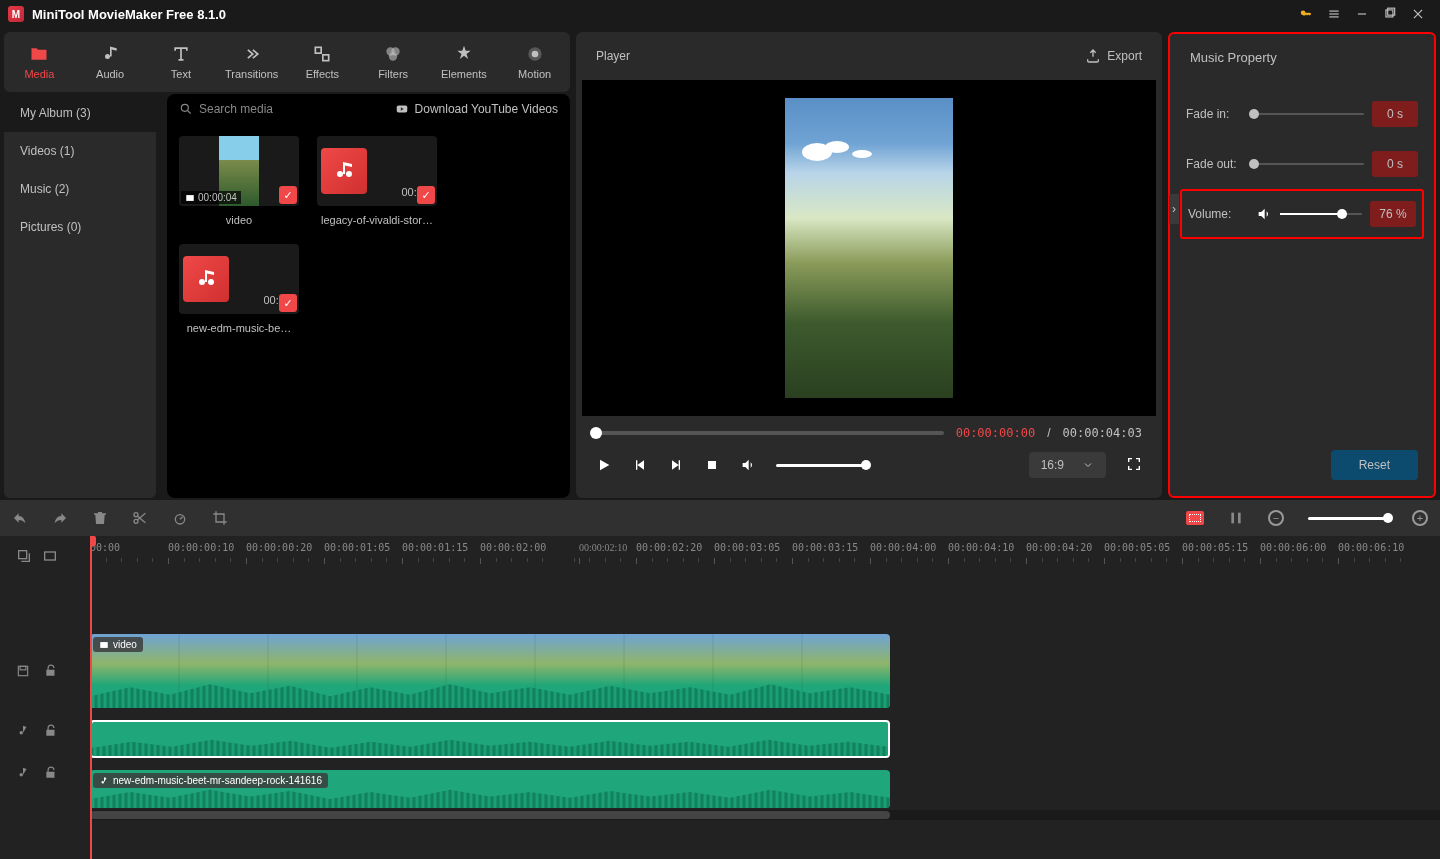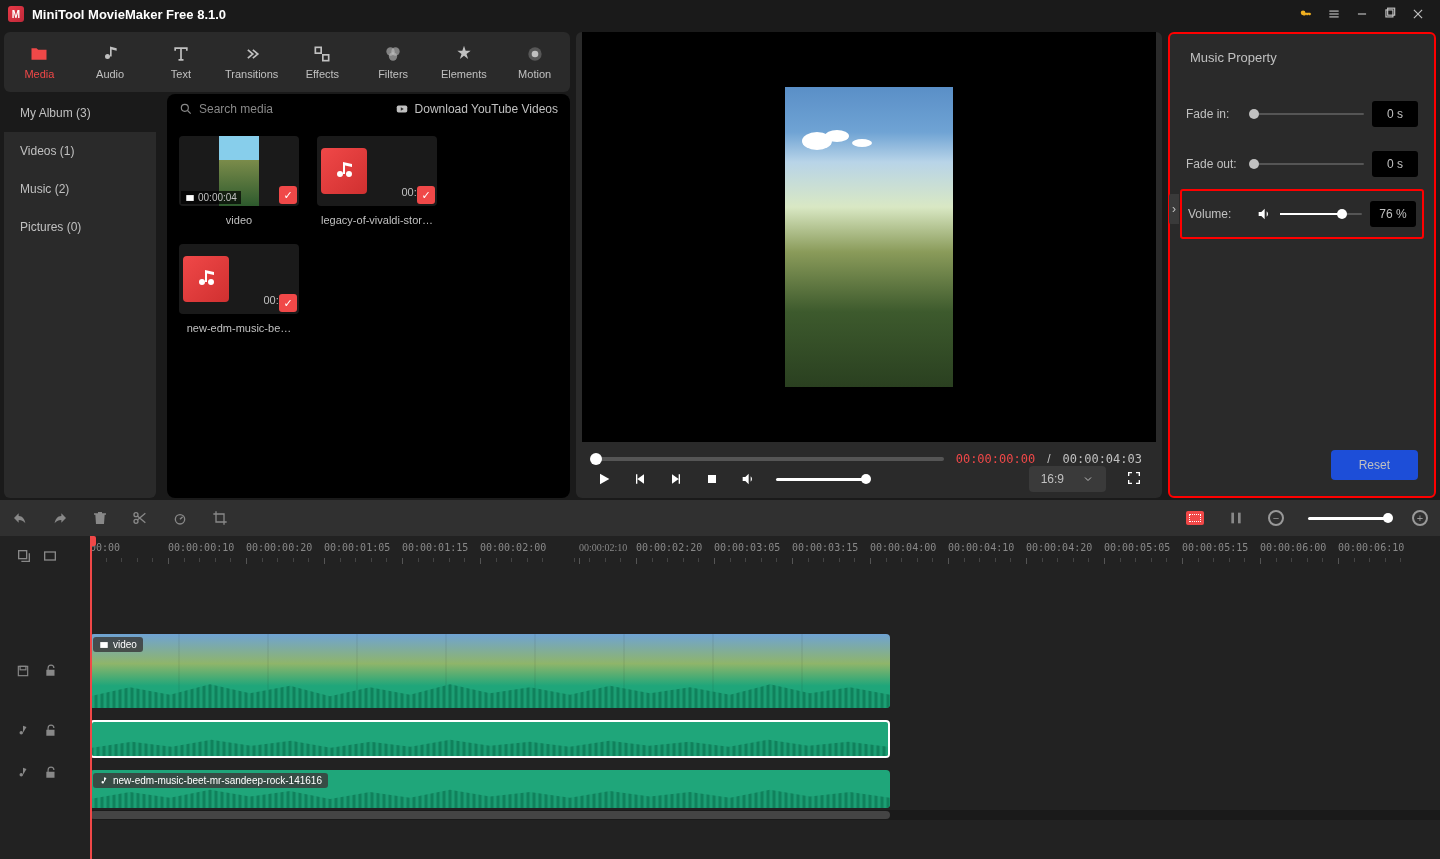--- a/index.html
+++ b/index.html
@@ -39,46 +39,46 @@
 .music-icon{width:46px;height:46px;background:linear-gradient(135deg,#f04848,#d03030);border-radius:4px;display:flex;align-items:center;justify-content:center;position:absolute;left:4px;top:12px}
 .music-icon svg{width:24px;height:24px;color:#fff}
 .music-dur{font-size:11px}
 .media-name{font-size:11px;text-align:center;max-width:120px;white-space:nowrap;overflow:hidden;text-overflow:ellipsis}
 .player-panel{flex:1;background:#2a2a2a;border-radius:6px;display:flex;flex-direction:column}
 .player-header{display:flex;align-items:center;padding:16px 20px}
 .export-btn{margin-left:auto;display:flex;align-items:center;gap:6px;cursor:pointer}
 .player-view{flex:1;background:#000;margin:0 6px;display:flex;align-items:center;justify-content:center;position:relative}
 .preview-img{width:168px;height:300px;background:linear-gradient(180deg,#5a8fc7 0%,#6fa3d4 15%,#b8d4e8 25%,#d9e8c4 40%,#8a9b5a 55%,#3d5a2d 75%,#2a4020 100%);position:relative;overflow:hidden}
 .preview-img::before{content:"";position:absolute;top:15%;left:10%;width:30px;height:18px;background:#fff;border-radius:50%;box-shadow:20px -5px 0 -3px #fff,45px 2px 0 -5px #fff}
-.player-controls{padding:10px 20px 6px 20px;display:flex;flex-direction:column;}
+.player-controls{padding:10px 20px 20px 20px;display:flex;flex-direction:column;gap:12px}
 .prog-row{display:flex;align-items:center;gap:12px}
 .prog-track{flex:1;height:4px;background:#555;border-radius:2px;position:relative}
 .prog-thumb{position:absolute;left:0;top:50%;transform:translate(-50%,-50%);width:12px;height:12px;background:#fff;border-radius:50%}
 .time-cur{color:#f04848;font-family:monospace;font-size:12px}
 .time-tot{color:#c0c0c0;font-family:monospace;font-size:12px}
 .ctrl-row{display:flex;align-items:center;gap:20px}
 .ctrl-btn{cursor:pointer;display:flex;align-items:center;justify-content:center}
 .ctrl-btn svg{width:16px;height:16px}
 .vol-slider{width:90px;height:3px;background:#fff;border-radius:2px;position:relative}
 .vol-slider .thumb{position:absolute;right:0;top:50%;transform:translate(50%,-50%);width:10px;height:10px;background:#fff;border-radius:50%}
 .aspect-sel{margin-left:auto;background:#3a3a3a;padding:6px 12px;border-radius:4px;display:flex;align-items:center;gap:18px;cursor:pointer}
 .fs-btn{cursor:pointer}
 .prop-panel{width:268px;background:#2a2a2a;border-radius:6px;border:2px solid #f00;display:flex;flex-direction:column;position:relative}
 .prop-header{padding:16px 20px;font-size:13px}
 .prop-body{padding:8px 16px;flex:1}
 .prop-row{display:flex;align-items:center;gap:8px;padding:12px 0}
 .prop-label{width:60px;font-size:12px}
 .prop-slider{flex:1;height:2px;background:#555;position:relative;border-radius:1px}
 .prop-slider .thumb{position:absolute;left:0;top:50%;transform:translate(-50%,-50%);width:10px;height:10px;background:#c0c0c0;border-radius:50%}
-.prop-val{width:46px;background:#000000;text-align:center;padding:6px 0;border-radius:3px;font-size:12px}
+.prop-val{width:46px;background:#7f1d1d;text-align:center;padding:6px 0;border-radius:3px;font-size:12px}
 .vol-row{border:2px solid #f00;padding:10px 6px;margin:0 -6px;border-radius:3px}
 .vol-ico{width:16px}
 .expand-tab{position:absolute;left:-1px;top:160px;width:10px;height:30px;background:#3a3a3a;display:flex;align-items:center;justify-content:center;cursor:pointer;border-radius:2px 0 0 2px}
 .reset-row{padding:12px 16px 16px 0;display:flex;justify-content:flex-end}
-.reset-btn{background:#1d4ed8;padding:8px 28px;border-radius:4px;cursor:pointer}
+.reset-btn{background:#0c4a6e;padding:8px 28px;border-radius:4px;cursor:pointer}
 .timeline-bar{height:36px;background:#303030;display:flex;align-items:center;padding:0 12px;gap:24px;margin-top:2px}
 .tb-btn{cursor:pointer;color:#888;display:flex}
 .tb-btn svg{width:16px;height:16px}
 .tb-spacer{flex:1}
 .tb-marker{width:18px;height:14px;background:#f04848;border-radius:2px;position:relative}
 .tb-marker::after{content:"";position:absolute;top:3px;left:3px;right:3px;bottom:3px;border:1px dotted #fff}
 .zoom-slider{width:80px;height:3px;background:#fff;position:relative;border-radius:2px}
 .zoom-slider .thumb{position:absolute;right:0;top:50%;transform:translate(50%,-50%);width:10px;height:10px;background:#fff;border-radius:50%}
 .zoom-btn{width:16px;height:16px;border:2px solid #999;border-radius:50%;display:flex;align-items:center;justify-content:center;cursor:pointer;font-size:11px;line-height:1;color:#999}
 .timeline{flex:1;background:#222;display:flex;overflow:hidden}
@@ -264,20 +264,29 @@
               <div class="check-badge">✓</div>
             </div>
             <div class="media-name">new-edm-music-be…</div>
           </div>
         </div>
       </div>
     </div>
   </div>
 
   <div class="player-panel">
+    <div class="player-header">
+      <span>Player</span>
+      <div class="export-btn">
+        <svg width="16" height="16" viewBox="0 0 24 24" fill="none" stroke="currentColor" stroke-width="2">
+            <path d="M12 3v10M8 7l4-4 4 4M4 17v2a2 2 0 002 2h12a2 2 0 002-2v-2"></path>
+          </svg>
+        <span>Export</span>
+      </div>
+    </div>
     <div class="player-view">
       <div class="preview-img"></div>
     </div>
     <div class="player-controls">
       <div class="prog-row">
         <div class="prog-track">
             <div class="prog-thumb"></div>
           </div>
         <span class="time-cur">00:00:00:00</span>
         <span>/</span>

